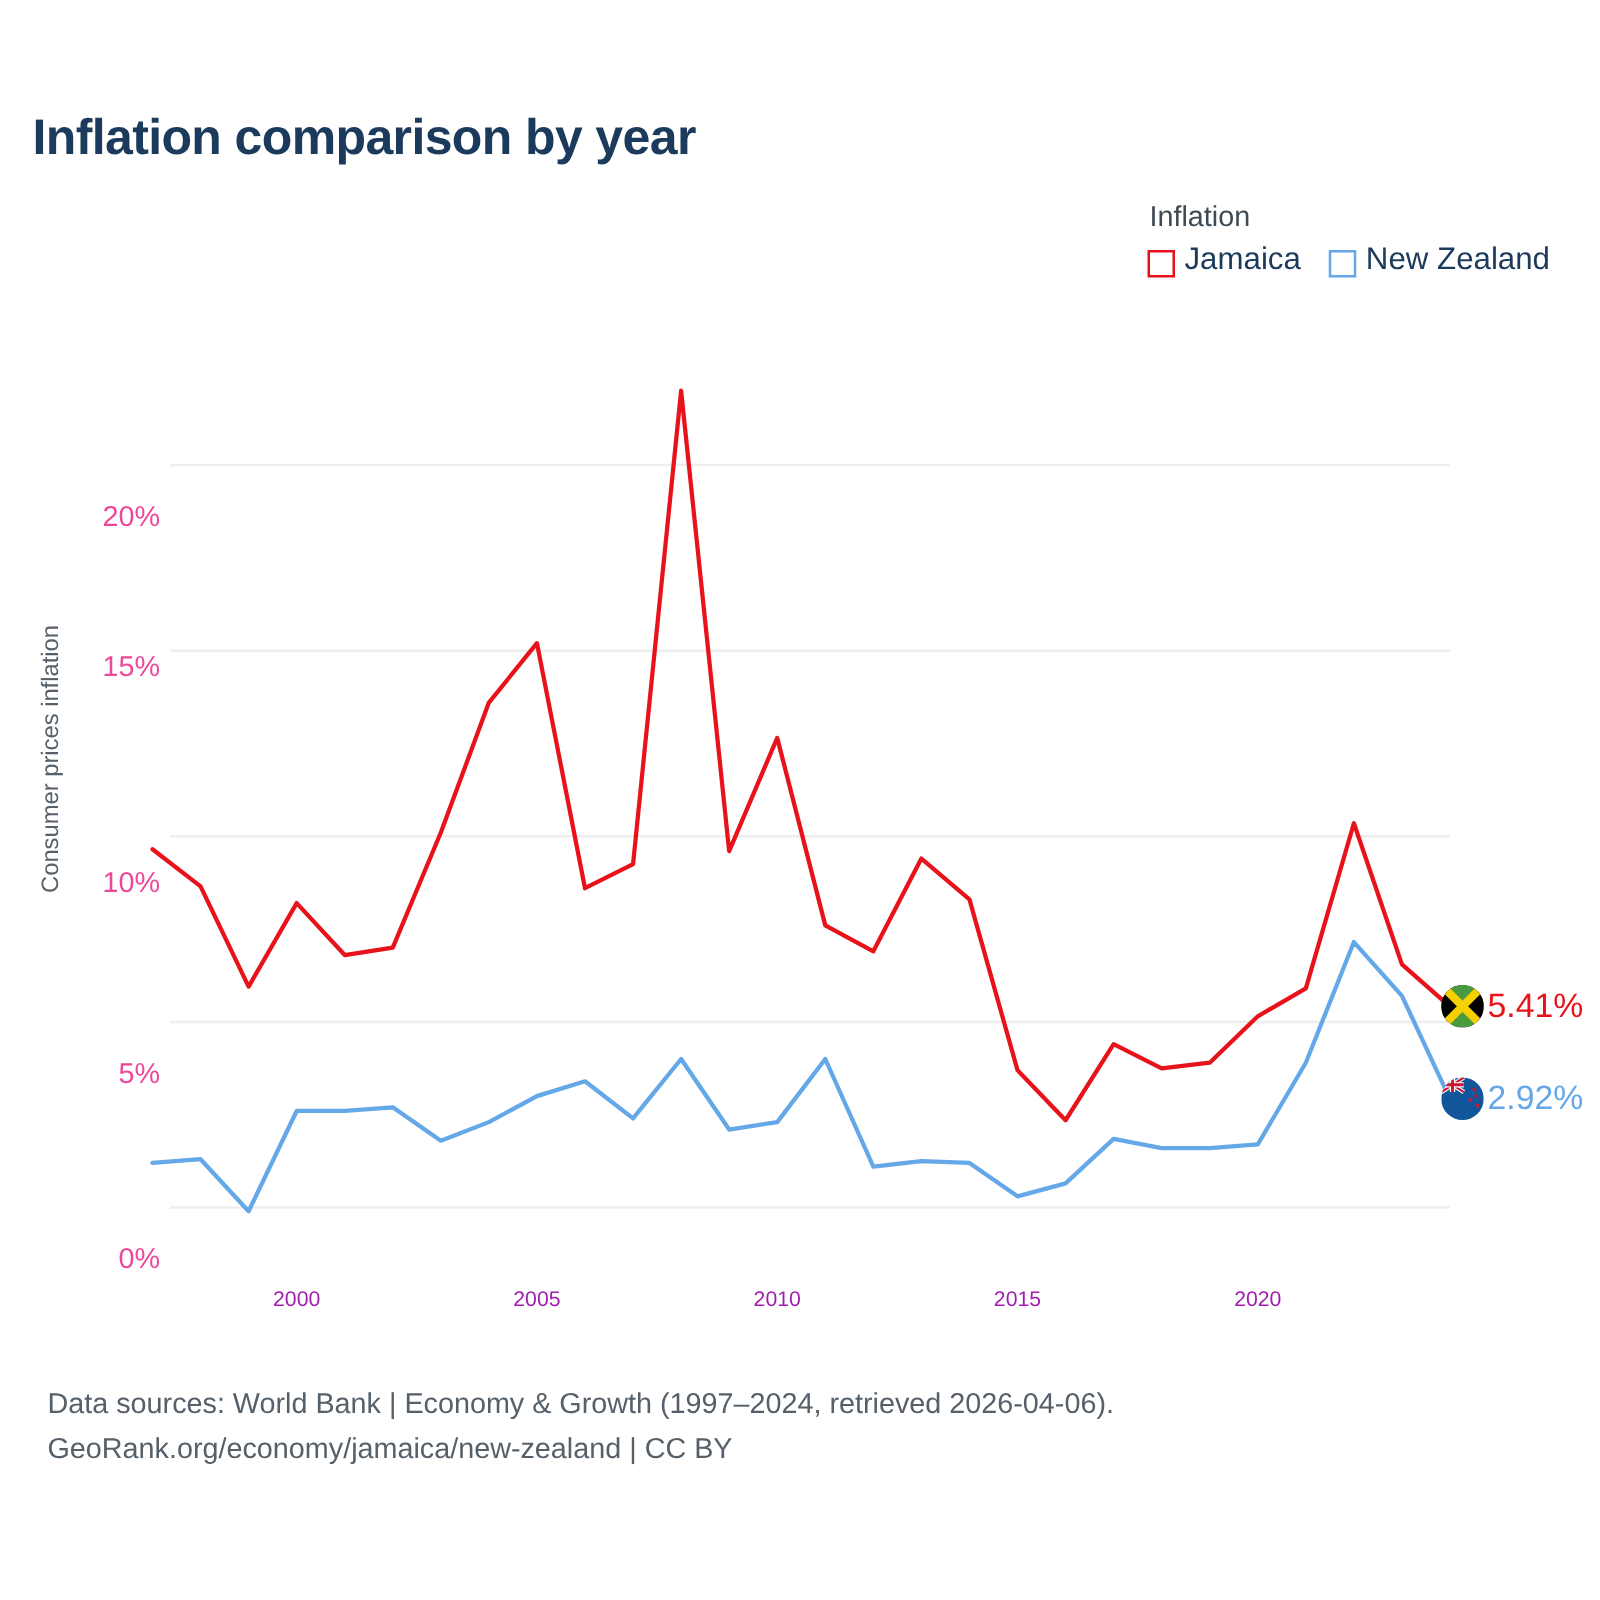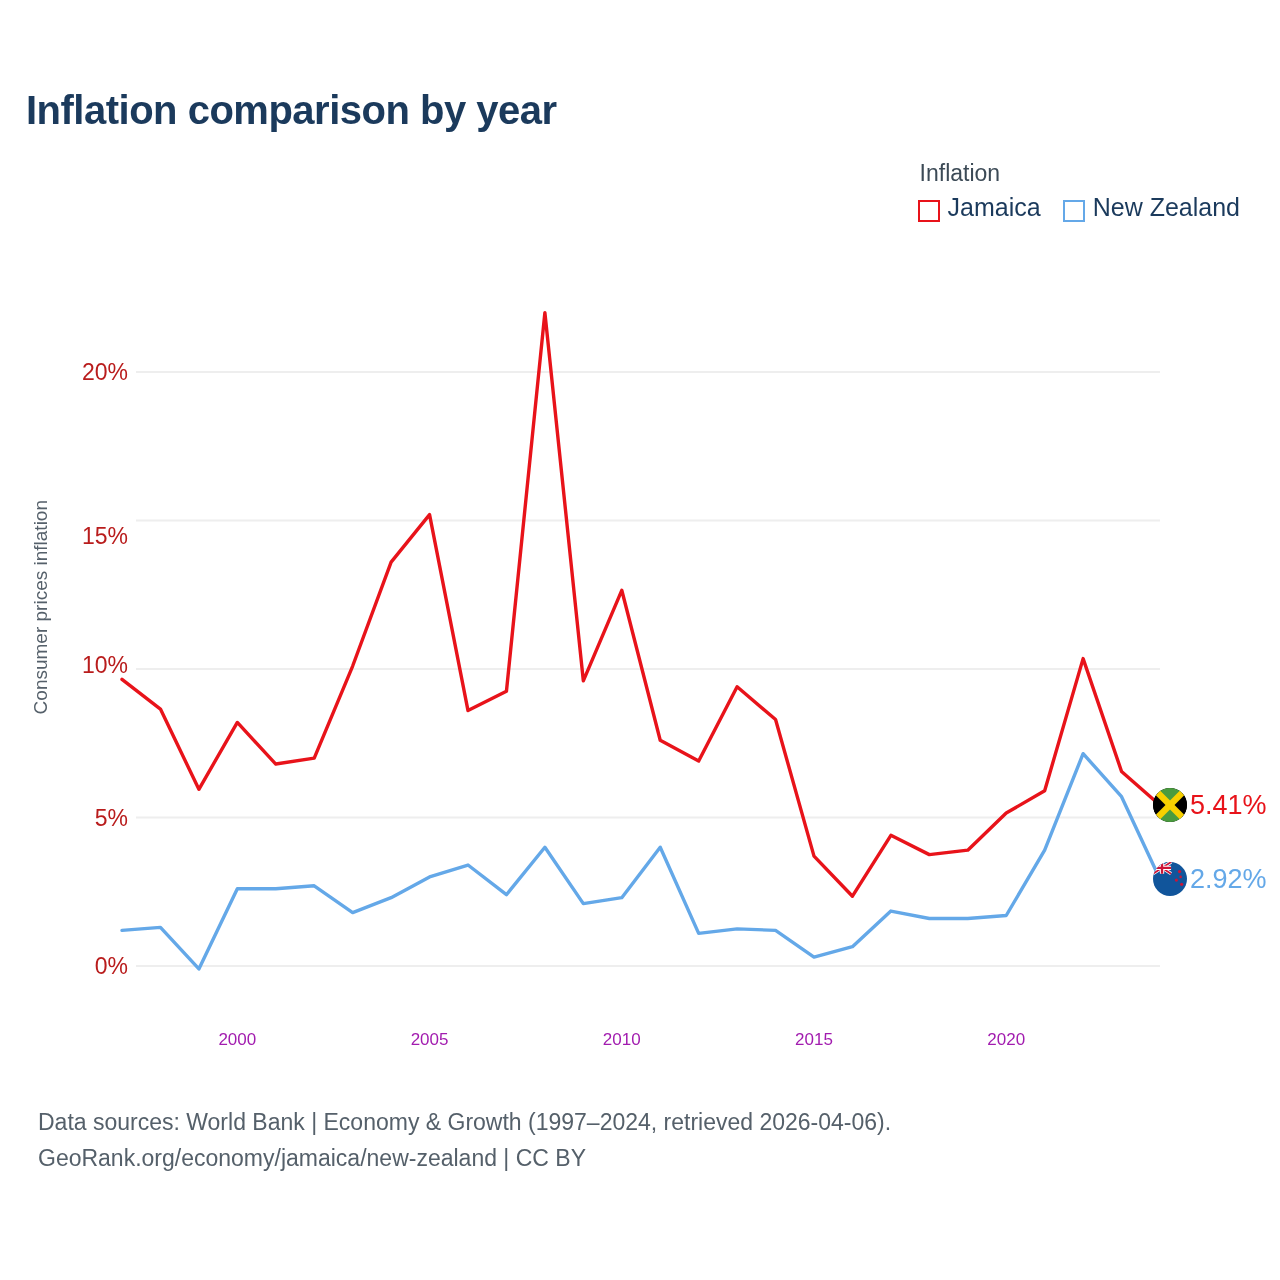--- a/index.html
+++ b/index.html
@@ -80,23 +80,24 @@
     transform: rotate(-90deg) translate(-100%, 0);
     font-size: 19px;
     color: #55606a;
     white-space: nowrap;
   }
   .ytick {
     position: absolute;
     right: 0;
     text-align: right;
     font-size: 23px;
-    color: #b91c1c;
+    color: #ec4899;
     transform: translateY(-50%);
     white-space: nowrap;
+    margin-top: 41px;
   }
   .ytick-wrap {
     position: absolute;
     left: 60px;
     width: 68px;
     top: 0;
     height: 1280px;
   }
   .xtick {
     position: absolute;
@@ -158,21 +159,21 @@
       </div>
     </div>
   </div>
 
   <div class="y-axis-title">Consumer prices inflation</div>
 
   <div class="ytick-wrap" id="yticks">
       <div class="ytick" style="top: 966px;">0%</div>
       <div class="ytick" style="top: 817.5px;">5%</div>
       <div class="ytick" style="top: 665px;">10%</div>
-      <div class="ytick" style="top: 536px;">15%</div>
+      <div class="ytick" style="top: 492px;">15%</div>
       <div class="ytick" style="top: 372px;">20%</div>
     </div>
   <div id="xticks">
       <div class="xtick" style="left: 237.333px;">2000</div>
       <div class="xtick" style="left: 429.556px;">2005</div>
       <div class="xtick" style="left: 621.778px;">2010</div>
       <div class="xtick" style="left: 814px;">2015</div>
       <div class="xtick" style="left: 1006.22px;">2020</div>
     </div>
 

